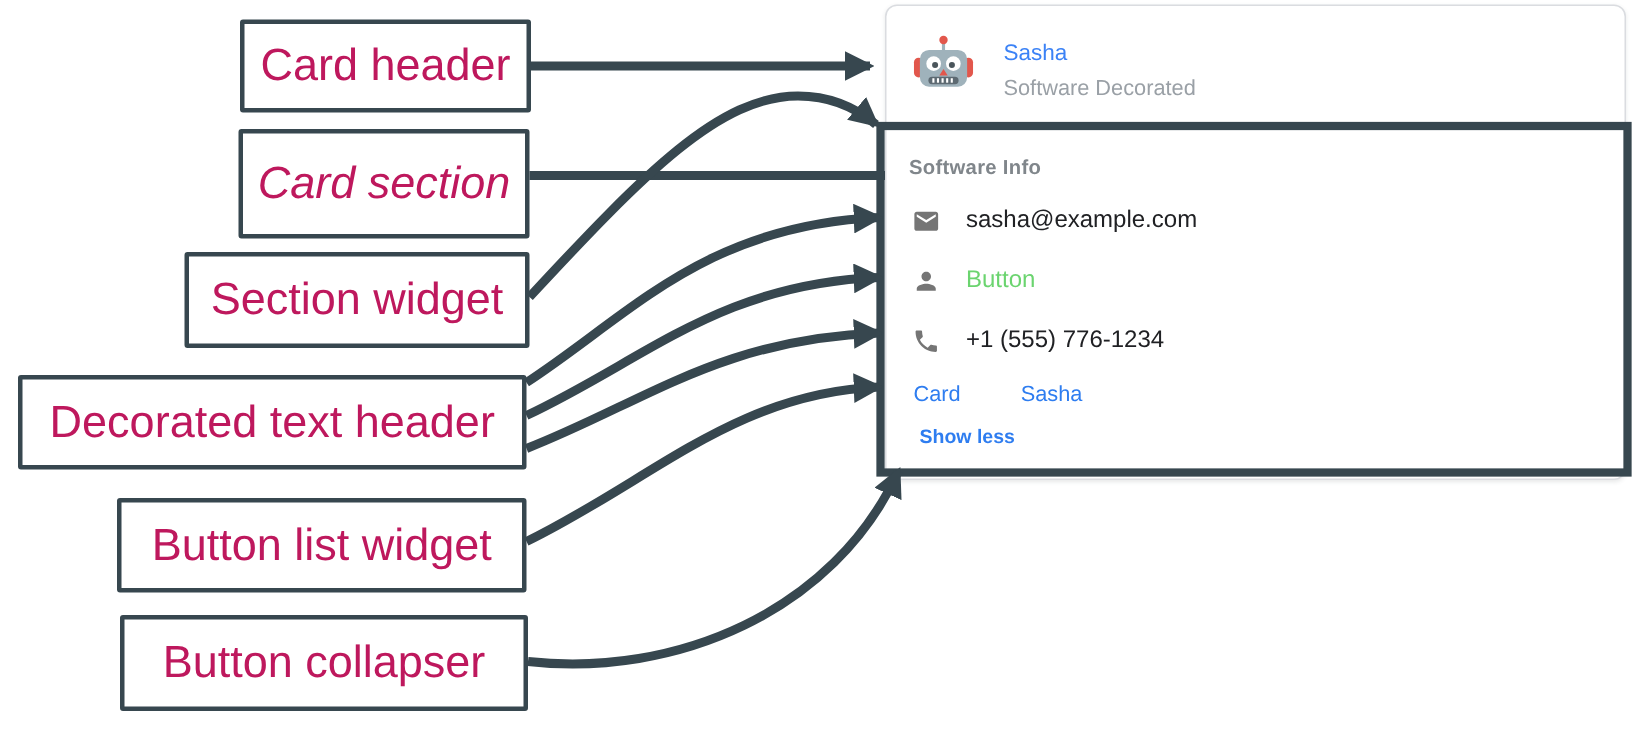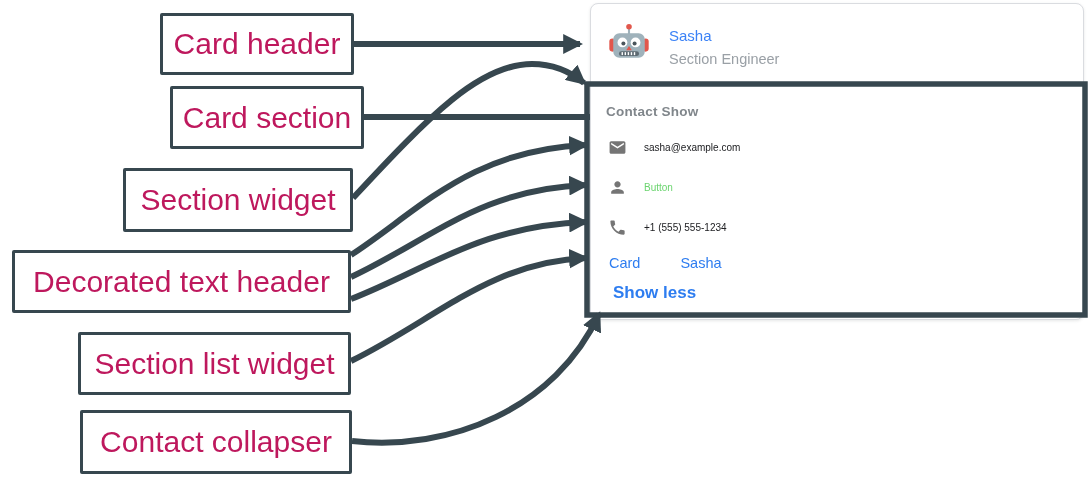--- a/index.html
+++ b/index.html
@@ -22,28 +22,28 @@
     background:#ffffff;border:1px solid #dadce0;border-radius:8px;
     box-shadow:0 1px 3px rgba(60,64,67,.12);z-index:1;
   }
   .card-header{position:absolute;left:0;top:0;width:100%;height:81px;}
   .avatar{position:absolute;left:17px;top:17px;width:42px;height:42px;}
   .person-name{position:absolute;left:78px;top:23px;font-size:15px;font-weight:400;color:#3b82f6;}
   .person-role{position:absolute;left:78px;top:47px;font-size:14.5px;color:#9aa0a6;}
   .section-header-text{position:absolute;left:15px;top:100px;font-size:13.5px;font-weight:700;color:#80868b;letter-spacing:.2px;}
   .row{position:absolute;left:17px;height:20px;display:flex;align-items:center;}
   .row .ricon{width:19px;height:19px;margin-right:17px;flex:none;display:flex;align-items:center;}
-  .row .rtext{font-size:10px;color:#202124;}
+  .row .rtext{font-size:16px;color:#202124;}
   .row.r1{top:133px;}
   .row.r2{top:173px;}
   .row.r3{top:213px;}
   .row.r2 .rtext{color:#6bd46f;}
   .btn-row{position:absolute;left:18px;top:251px;display:flex;}
   .text-btn{font-size:14.5px;font-weight:500;color:#2e7df0;margin-right:40px;cursor:pointer;}
-  .collapser{position:absolute;left:22px;top:279px;font-size:17px;font-weight:700;color:#2e7df0;cursor:pointer;}
+  .collapser{position:absolute;left:22px;top:279px;font-size:13px;font-weight:700;color:#2e7df0;cursor:pointer;}
 </style>
 </head>
 <body>
 
 <div class="card">
   <div class="card-header">
     <svg class="avatar" viewBox="0 0 48 48" aria-hidden="true">
       <rect x="22.8" y="6" width="2.4" height="10" fill="#9fb2bb"></rect>
       <circle cx="24" cy="6.5" r="3.2" fill="#e2574c"></circle>
       <rect x="1.5" y="20" width="7" height="15" rx="3.5" fill="#e2574c"></rect>
@@ -57,24 +57,24 @@
       <rect x="12.5" y="34.5" width="23" height="5.6" rx="2.8" fill="#5d6a72"></rect>
       <g fill="#ffffff">
         <rect x="15.5" y="35.6" width="1.6" height="3.4"></rect>
         <rect x="19.0" y="35.6" width="1.6" height="3.4"></rect>
         <rect x="22.5" y="35.6" width="1.6" height="3.4"></rect>
         <rect x="26.0" y="35.6" width="1.6" height="3.4"></rect>
         <rect x="29.5" y="35.6" width="1.6" height="3.4"></rect>
       </g>
     </svg>
     <div class="person-name">Sasha</div>
-    <div class="person-role">Section Engineer</div>
+    <div class="person-role">Software Decorated</div>
   </div>
 
-  <div class="section-header-text">Contact Show</div>
+  <div class="section-header-text">Software Info</div>
 
   <div class="row r1">
     <span class="ricon">
       <svg viewBox="0 0 24 24" width="19" height="19" fill="#757575">
           <path d="M20 4H4c-1.1 0-2 .9-2 2v12c0 1.1.9 2 2 2h16c1.1 0 2-.9 2-2V6c0-1.1-.9-2-2-2zm0 4.2-8 5-8-5V6l8 5 8-5v2.2z"></path>
         </svg>
     </span>
     <span class="rtext">sasha@example.com</span>
   </div>
 
@@ -86,21 +86,21 @@
     </span>
     <span class="rtext">Button</span>
   </div>
 
   <div class="row r3">
     <span class="ricon">
       <svg viewBox="0 0 24 24" width="19" height="19" fill="#757575">
           <path d="M6.62 10.79c1.44 2.83 3.76 5.14 6.59 6.59l2.2-2.21c.27-.27.67-.36 1.02-.24 1.12.37 2.33.57 3.57.57.55 0 1 .45 1 1V20c0 .55-.45 1-1 1-9.39 0-17-7.61-17-17 0-.55.45-1 1-1h3.5c.55 0 1 .45 1 1 0 1.25.2 2.45.57 3.57.11.35.03.74-.25 1.02l-2.2 2.2z"></path>
         </svg>
     </span>
-    <span class="rtext">+1 (555) 555-1234</span>
+    <span class="rtext">+1 (555) 776-1234</span>
   </div>
 
   <div class="btn-row">
     <span class="text-btn">Card</span>
     <span class="text-btn">Sasha</span>
   </div>
 
   <div class="collapser">Show less</div>
 </div>
 
@@ -117,17 +117,17 @@
     <path d="M 353 198 C 430 115, 480 64, 532 64 C 556 64, 572 73, 584 83" marker-end="url(#ah)"></path>
     <path d="M 351 255 C 420 210, 470 150, 586 145" marker-end="url(#ah)"></path>
     <path d="M 351 277 C 430 240, 480 189, 586 185" marker-end="url(#ah)"></path>
     <path d="M 351 299 C 430 268, 480 226, 586 222" marker-end="url(#ah)"></path>
     <path d="M 351 361 C 435 320, 490 262, 586 258" marker-end="url(#ah)"></path>
     <path d="M 352 441 C 450 452, 556 408, 599 314" marker-end="url(#ah)"></path>
   </g>
 </svg>
 
 <div class="label-box" style="left:160px;top:13px;width:194px;height:62px;">Card header</div>
-<div class="label-box" style="left:170px;top:86px;width:194px;height:63px;">Card section</div>
+<div class="label-box" style="left:159px;top:86px;width:194px;height:73px;font-style:italic;">Card section</div>
 <div class="label-box" style="left:123px;top:168px;width:230px;height:64px;">Section widget</div>
 <div class="label-box" style="left:12px;top:250px;width:339px;height:63px;">Decorated text header</div>
-<div class="label-box" style="left:78px;top:332px;width:273px;height:63px;">Section list widget</div>
-<div class="label-box" style="left:80px;top:410px;width:272px;height:64px;">Contact collapser</div>
+<div class="label-box" style="left:78px;top:332px;width:273px;height:63px;">Button list widget</div>
+<div class="label-box" style="left:80px;top:410px;width:272px;height:64px;">Button collapser</div>
 
 </body></html>

